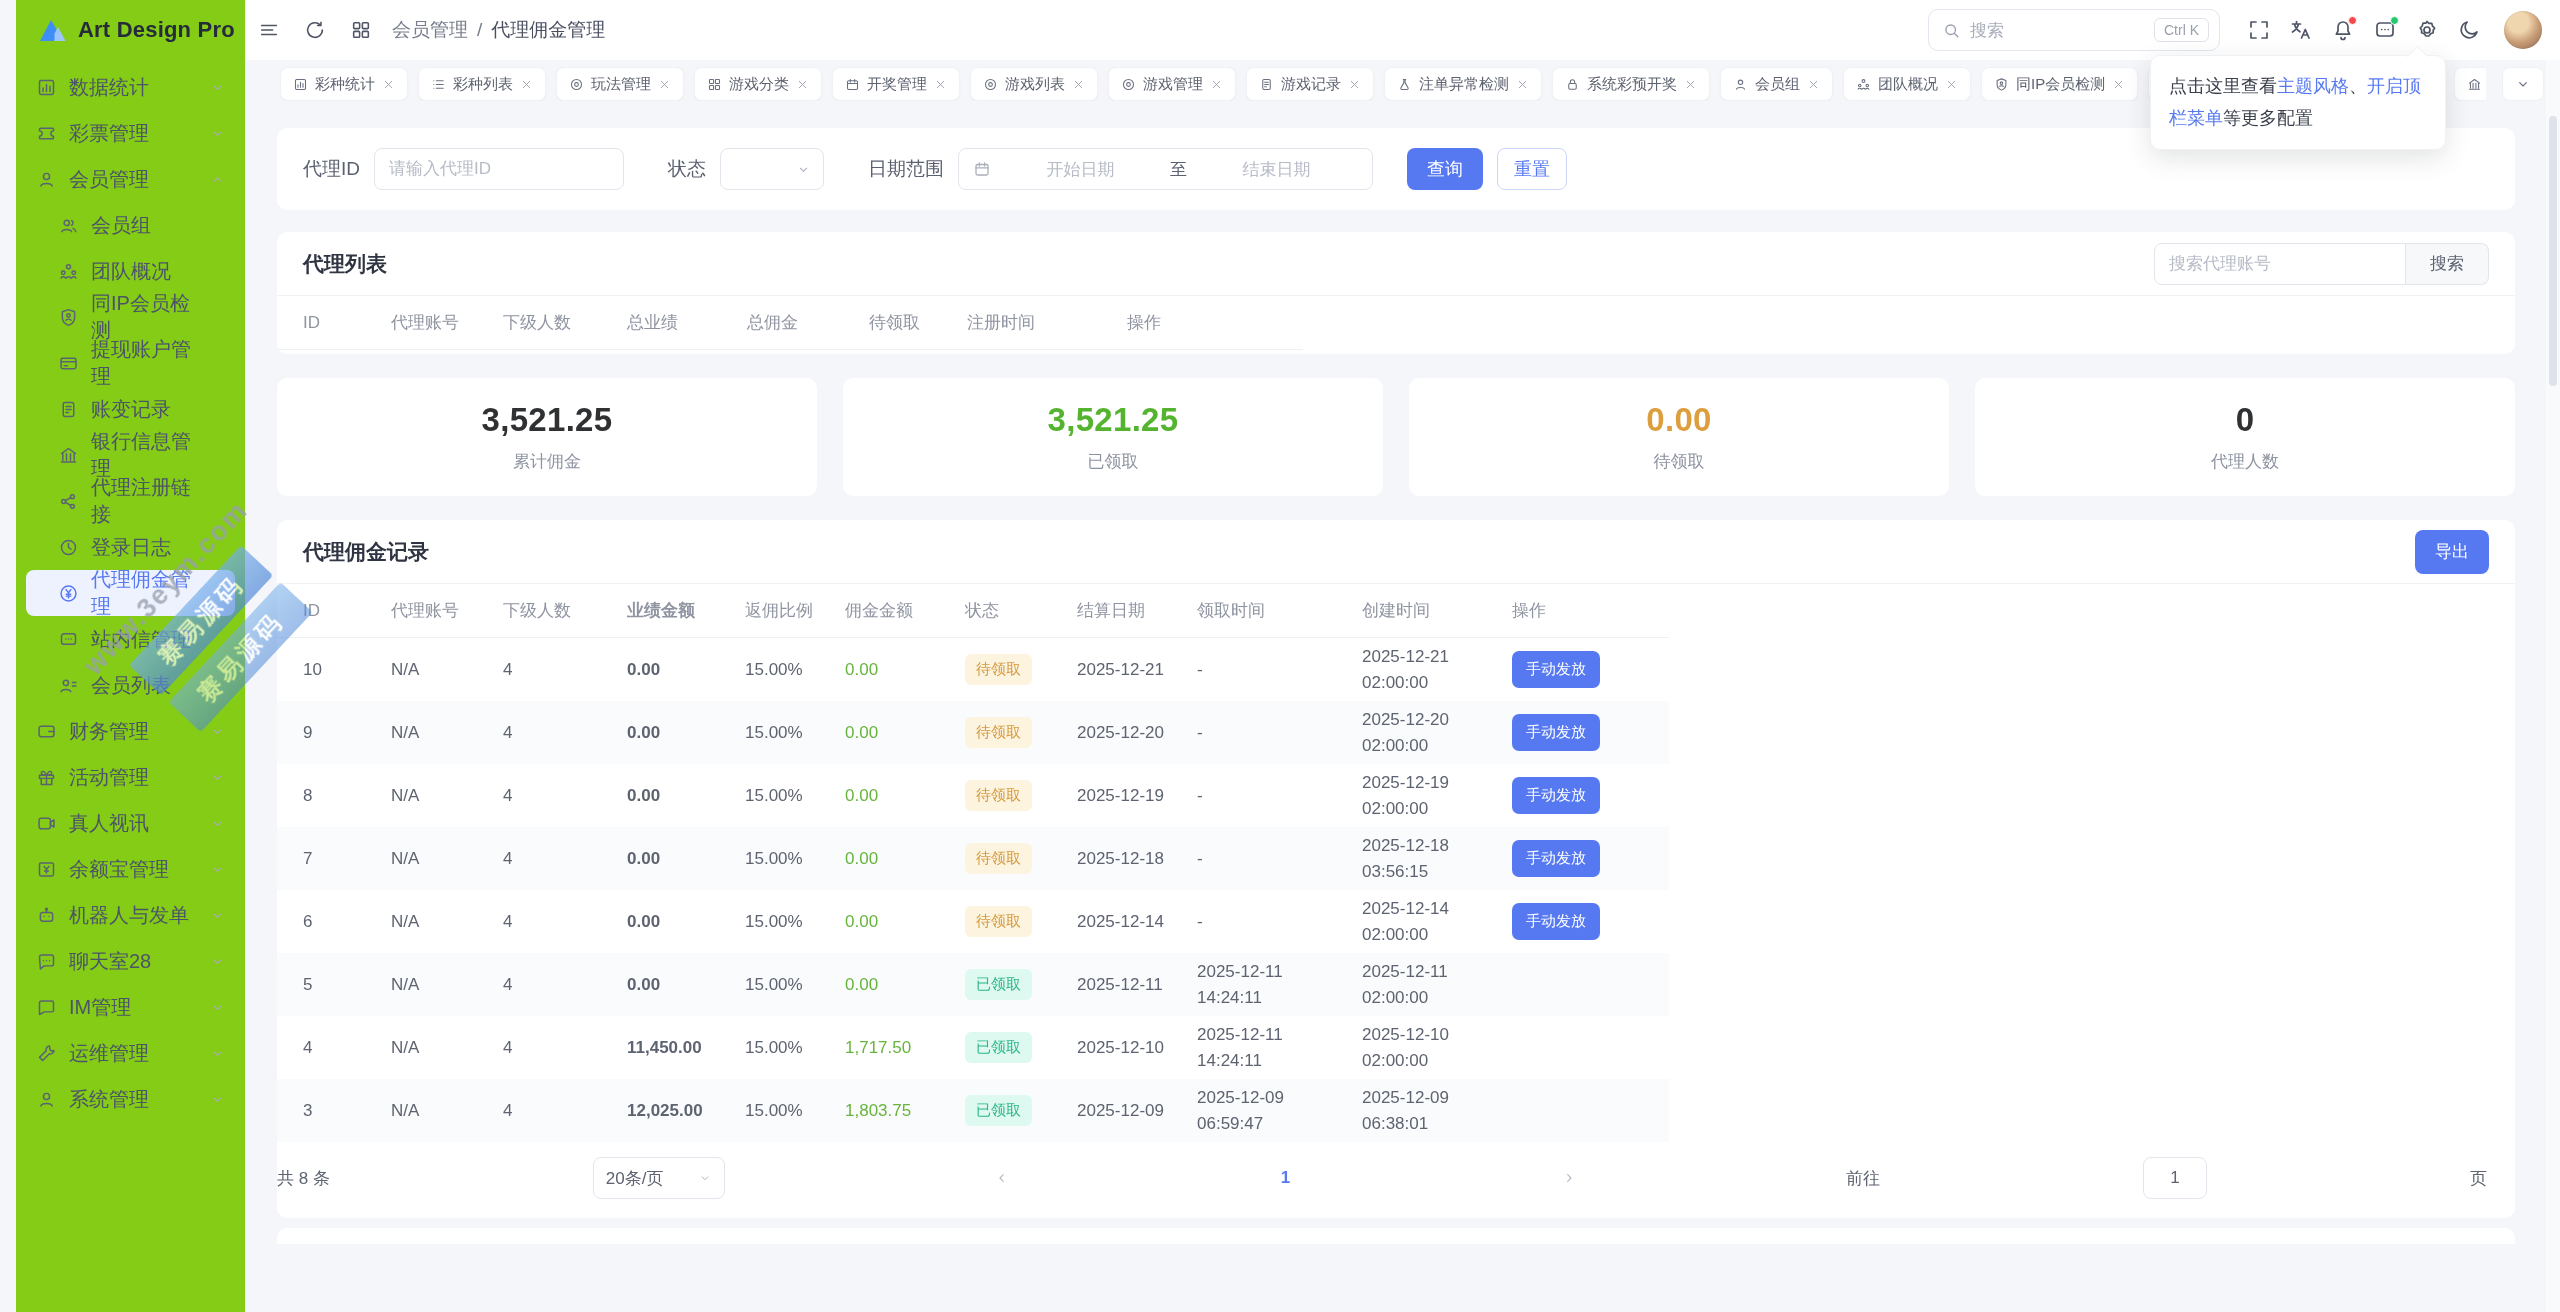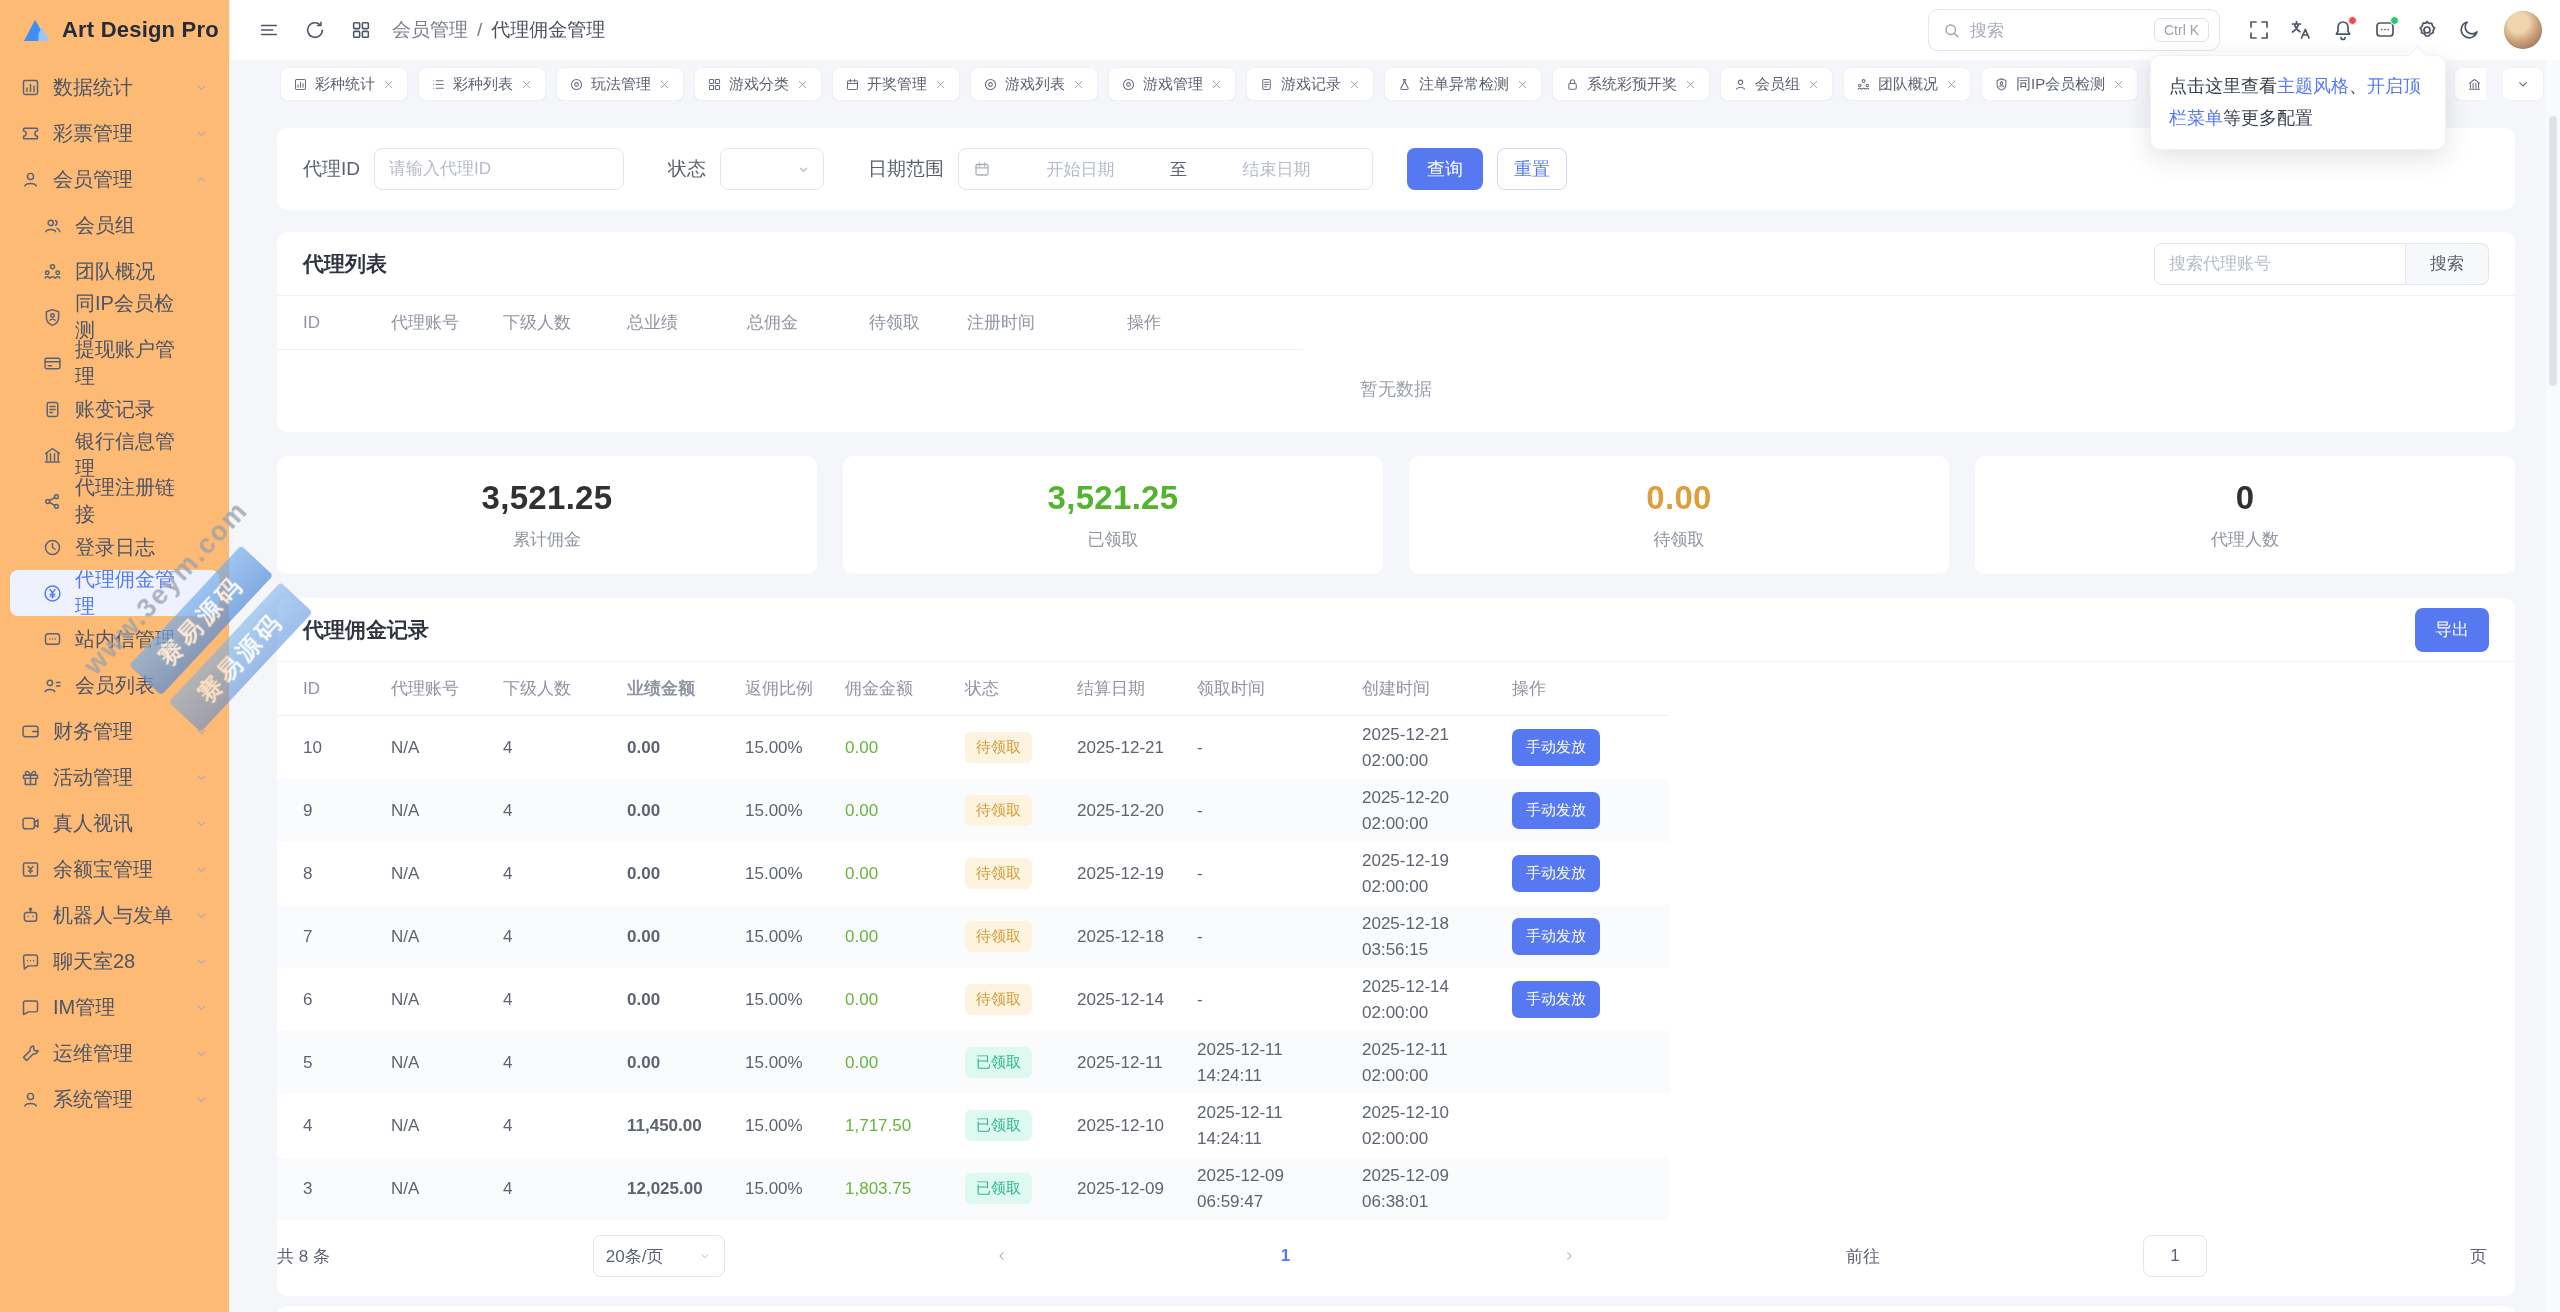--- a/index.html
+++ b/index.html
@@ -5,21 +5,21 @@
   * { box-sizing: border-box; margin: 0; padding: 0; }
   html,body { width:2560px; height:1312px; overflow:hidden; }
   body {
     font-family: "Liberation Sans", "DejaVu Sans", sans-serif;
     background:#f5f6f9; color:#333; font-size:17px;
   }
   svg { display:block; }
   .ico svg { width:100%; height:100%; }
 
   
-  .sidebar { position:fixed; left:0; top:0; bottom:0; width:230px; background:#fdba74; border-right:1px solid #eef0f4; z-index:30; }
+  .sidebar { position:fixed; left:16px; top:0; bottom:0; width:230px; background:#84cc16; border-right:1px solid #eef0f4; z-index:30; }
   .logo-row { height:60px; display:flex; align-items:center; padding-left:20px; gap:10px; }
   .logo-mark { width:32px; height:32px; }
   .logo-text { font-size:22px; font-weight:700; color:#252b3a; letter-spacing:.2px; }
   .menu { padding:4px 10px; }
   .menu-item { height:46px; display:flex; align-items:center; gap:12px; padding:0 10px; border-radius:8px; color:#4c5468; font-size:20px; cursor:pointer; }
   .menu-item .mi-icon { width:21px; height:21px; color:#5a6275; flex:none; }
   .menu-item.sub { padding-left:32px; }
   .menu-item.active { background:#eef2ff; color:#5679f2; }
   .menu-item.active .mi-icon { color:#5679f2; }
   .menu-item .chev { margin-left:auto; width:15px; height:15px; color:#a8adbb; }
@@ -866,21 +866,20 @@
   <span>总业绩</span>
 
   <span>总佣金</span>
 
   <span>待领取</span>
 
   <span>注册时间</span>
 
   <span>操作</span>
 </div>
-      <div class="empty">暂无数据</div>
     </section>
 
     <section class="stats-row">
   <div class="stat-card card">
     <div class="stat-value" style="color: rgb(48, 49, 51);">3,521.25</div>
     <div class="stat-label">累计佣金</div>
   </div>
 
   <div class="stat-card card">
     <div class="stat-value" style="color: rgb(85, 180, 47);">3,521.25</div>

